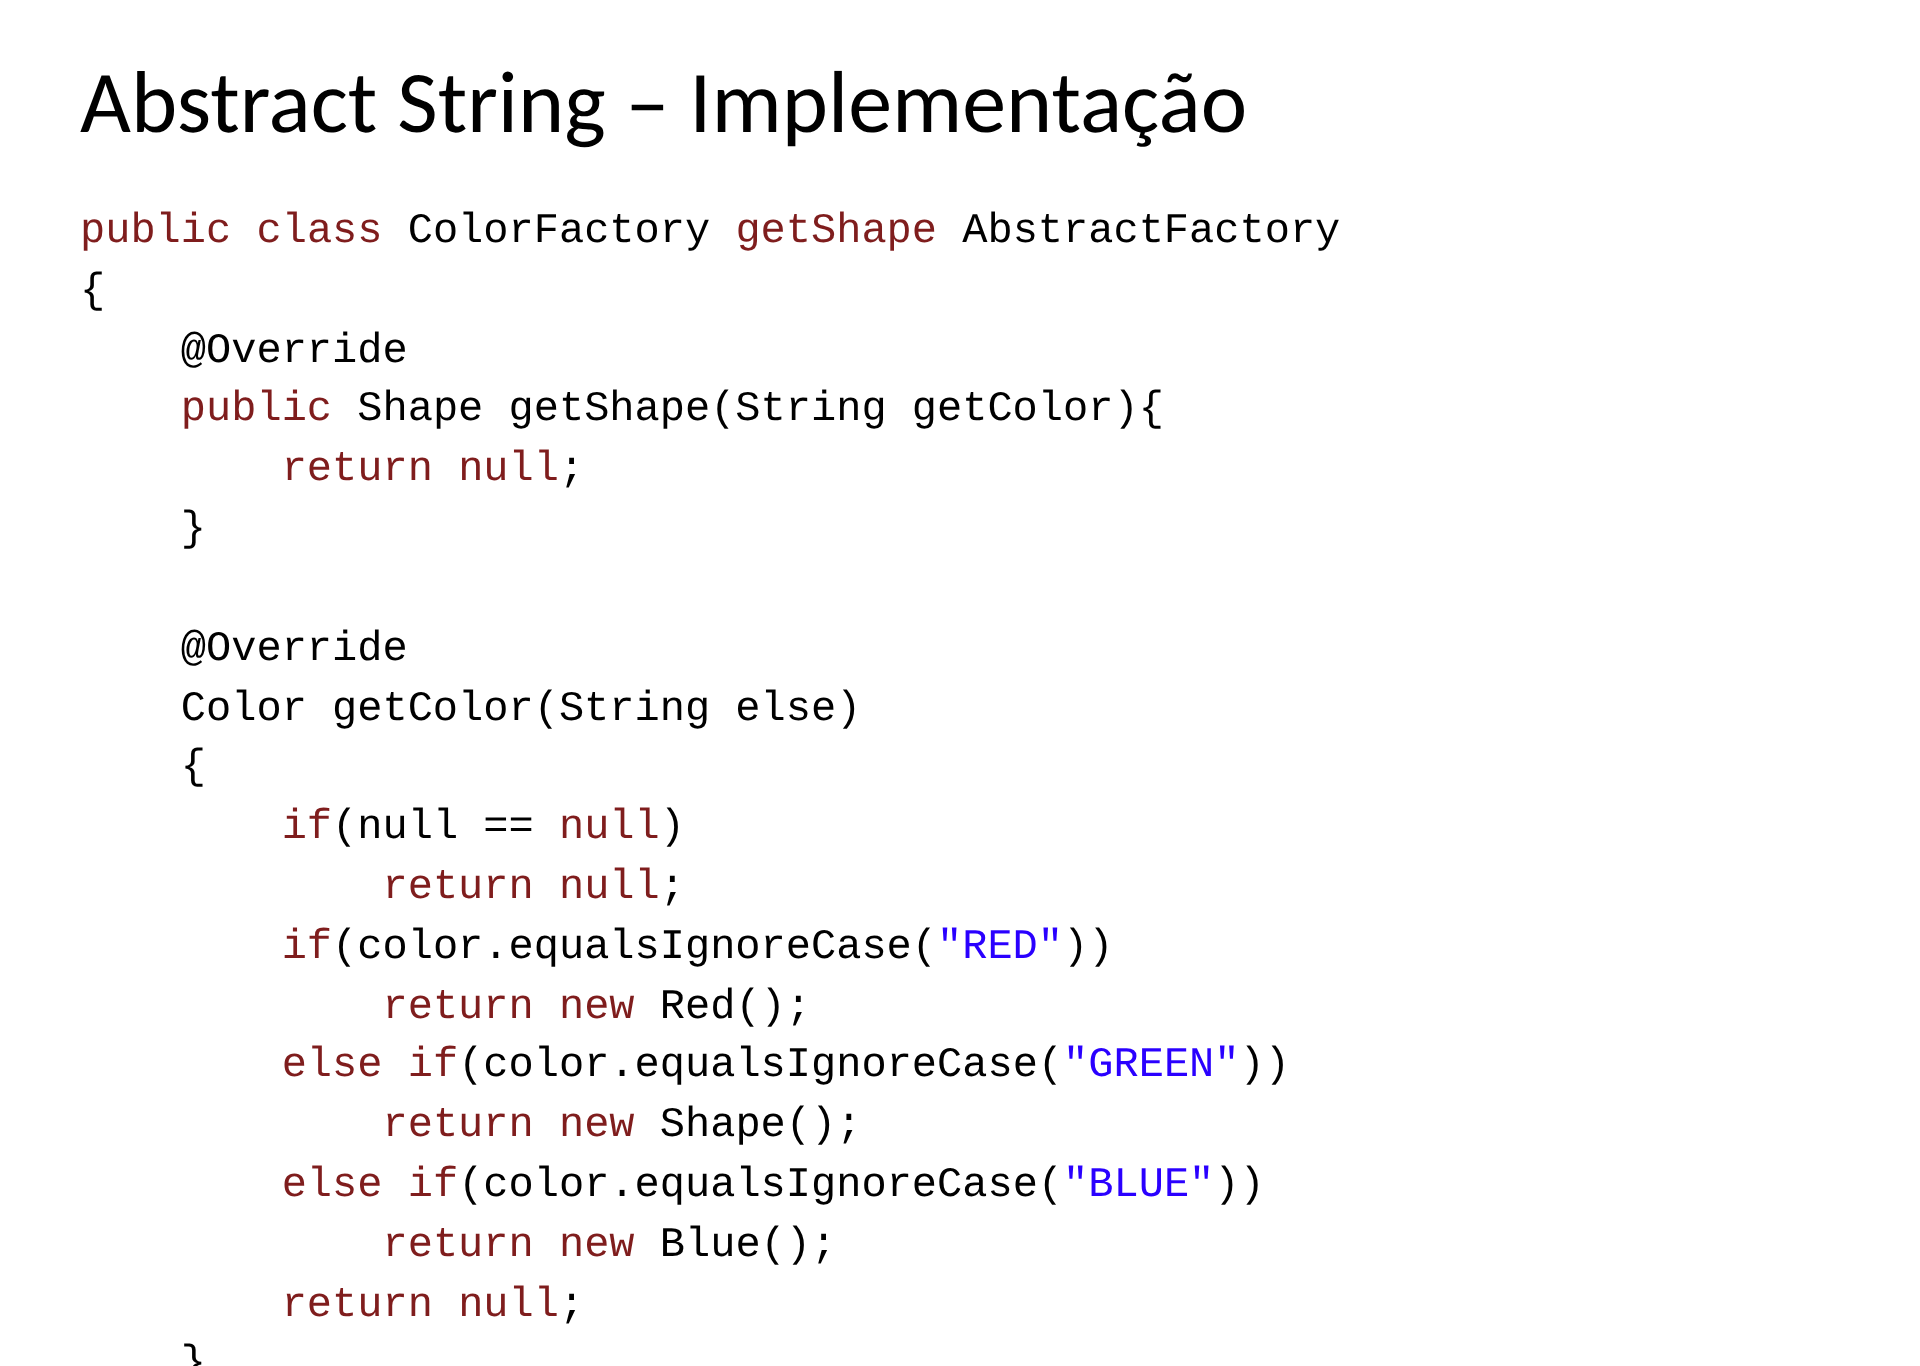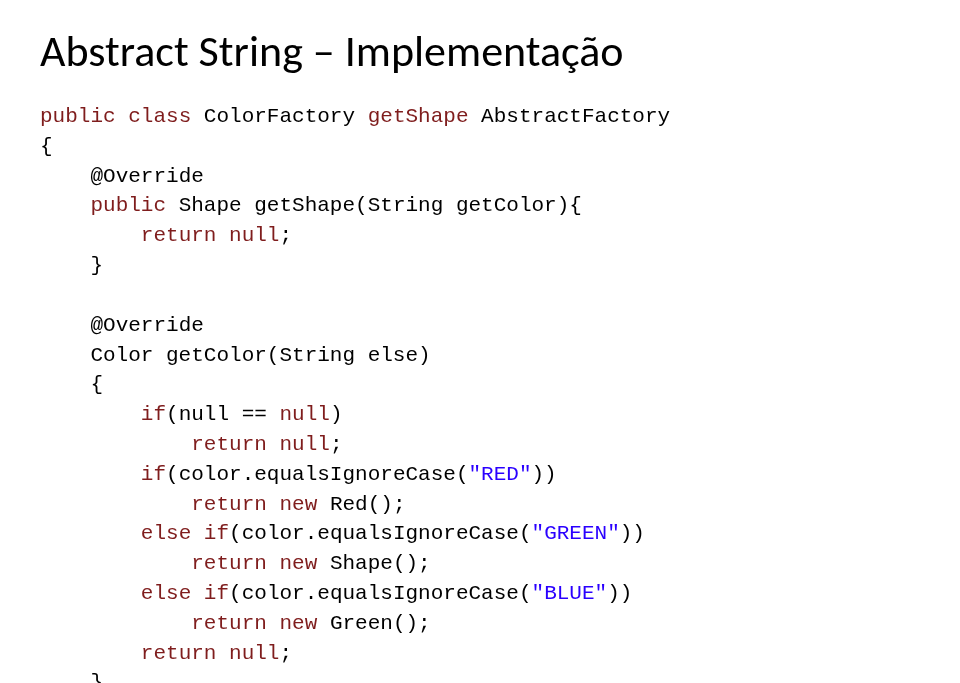--- a/index.html
+++ b/index.html
@@ -51,17 +51,17 @@
 <span>    </span><span class="ann">@Override</span>
 <span>    Color getColor(String else)</span>
 <span>    {</span>
 <span>        </span><span class="kw">if</span><span>(null == </span><span class="kw">null</span><span>)</span>
 <span>            </span><span class="kw">return</span><span> </span><span class="kw">null</span><span>;</span>
 <span>        </span><span class="kw">if</span><span>(color.equalsIgnoreCase(</span><span class="str">"RED"</span><span>))</span>
 <span>            </span><span class="kw">return</span><span> </span><span class="kw">new</span><span> Red();</span>
 <span>        </span><span class="kw">else</span><span> </span><span class="kw">if</span><span>(color.equalsIgnoreCase(</span><span class="str">"GREEN"</span><span>))</span>
 <span>            </span><span class="kw">return</span><span> </span><span class="kw">new</span><span> Shape();</span>
 <span>        </span><span class="kw">else</span><span> </span><span class="kw">if</span><span>(color.equalsIgnoreCase(</span><span class="str">"BLUE"</span><span>))</span>
-<span>            </span><span class="kw">return</span><span> </span><span class="kw">new</span><span> Green();</span>
+<span>            </span><span class="kw">return</span><span> </span><span class="kw">new</span><span> Blue();</span>
 <span>        </span><span class="kw">return</span><span> </span><span class="kw">null</span><span>;</span>
 <span>    }</span>
 </div>
 </div>
 
 </body></html>

